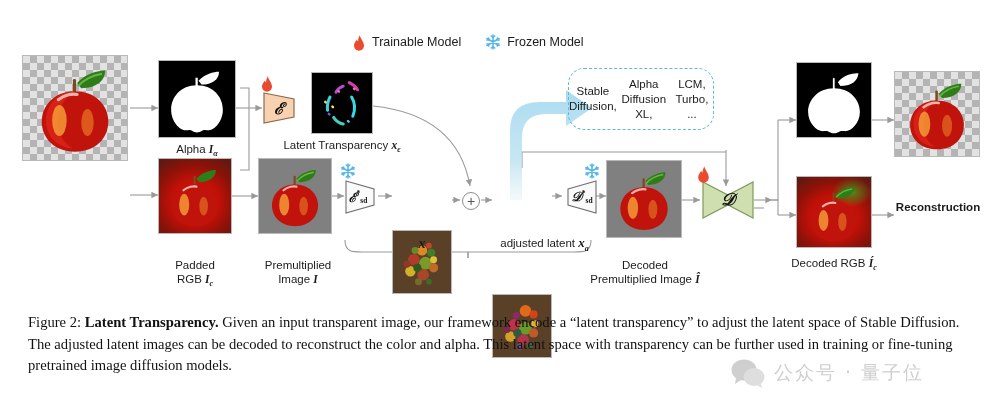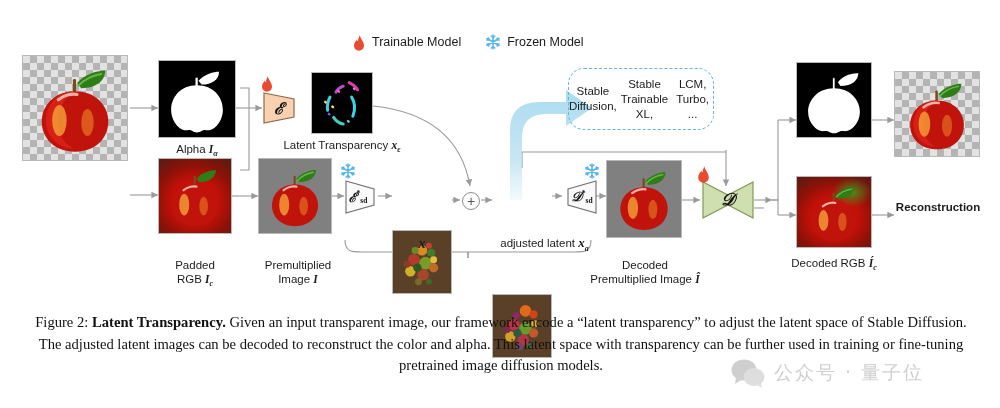--- a/index.html
+++ b/index.html
@@ -80,21 +80,21 @@
     position:absolute; left:462px; top:192px; width:18px; height:18px;
     border:1.3px solid #8d8d8d; border-radius:50%;
     display:flex; align-items:center; justify-content:center;
     font-size:14px; color:#555; background:#fff;
   }
 
   
   #caption {
     position:absolute; left:28px; top:312px; width:946px;
     font-family:"Liberation Serif", serif;
-    font-size:14.6px; line-height:21.5px; color:#111; text-align:center;
+    font-size:14.6px; line-height:21.5px; color:#111; text-align:left;
   }
   #caption b { font-weight:bold; }
 
   
   #watermark {
     position:absolute; left:731px; top:358px;
     display:flex; align-items:center; gap:9px;
     color:#cfcfcf; font-size:19px; letter-spacing:2px;
     font-family:"DejaVu Sans", sans-serif;
     pointer-events:none; user-select:none;
@@ -373,21 +373,21 @@
         <path d="M8 3.4 L6.2 2 M8 3.4 L9.8 2 M8 12.6 L6.2 14 M8 12.6 L9.8 14"></path>
         <path d="M4 5.9 L2 6.1 M4 5.9 L3.6 3.9 M12 10.1 L14 9.9 M12 10.1 L12.4 12.1"></path>
         <path d="M4 10.1 L2 9.9 M4 10.1 L3.6 12.1 M12 5.9 L14 6.1 M12 5.9 L12.4 3.9"></path>
       </svg>
     </span>
   </div>
 
 
   <div id="sd-family">
     <span>Stable Diffusion,</span>
-    <span>Stable Trainable XL,</span>
+    <span>Alpha Diffusion XL,</span>
     <span>LCM, Turbo, ...</span>
   </div>
 
   <div class="tile gray-bg" style="left:606px; top:160px; width:76px; height:78px;">
     <svg class="apple" viewBox="0 0 100 100">
       <path d="M52 26 C60 17 72 14 79 14 C79 24 70 31 56 31 Z" fill="#2f7d18"></path>
       <path d="M53 29 C60 21 70 18 76 17" stroke="#69b544" stroke-width="2" fill="none"></path>
       <rect x="48" y="22" width="3" height="14" rx="1.3" fill="#7a4a20"></rect>
       <path d="M50 34 C30 34 18 48 18 63 C18 79 30 92 50 92 C70 92 82 79 82 63 C82 48 70 34 50 34 Z" fill="#c0130b"></path>
       <ellipse cx="35" cy="62" rx="7" ry="15" fill="#f7a23a" opacity=".8"></ellipse>

